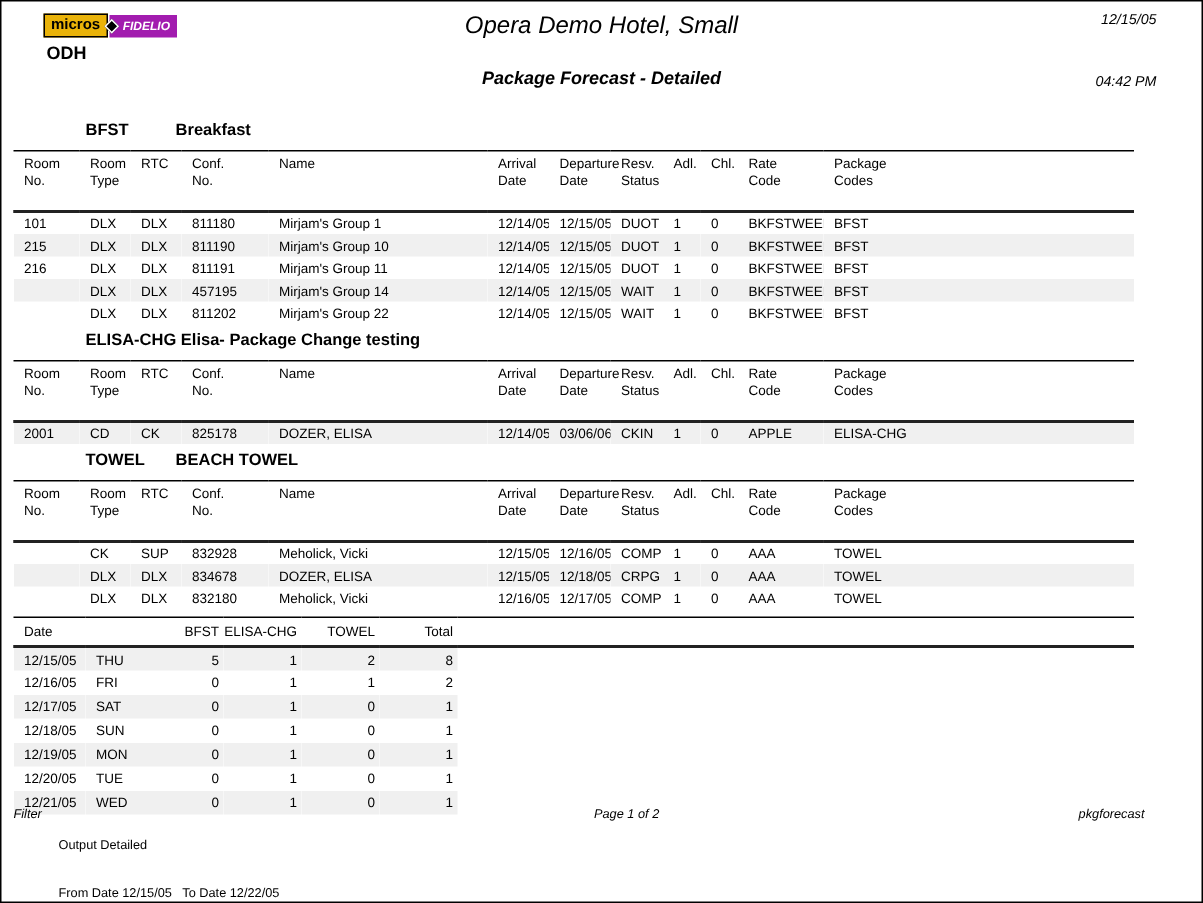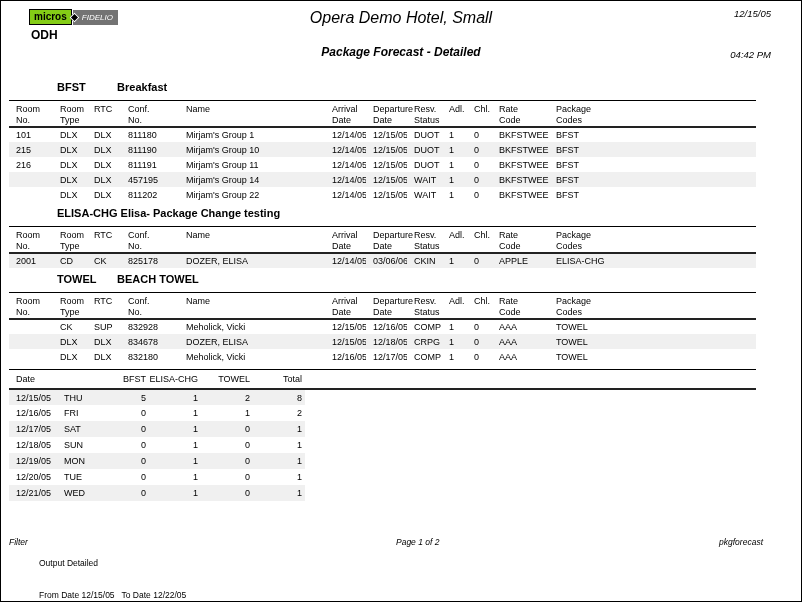--- a/index.html
+++ b/index.html
@@ -9,48 +9,48 @@
     width: 802px; height: 602px;
     border: 1px solid #000;
     background: #fff;
     font-family: "Liberation Sans", sans-serif;
     color: #000;
     overflow: hidden;
   }
   
   .logo { position:absolute; left:28px; top:8px; display:flex; align-items:center; }
   .logo-micros {
-    border:1px solid #000; background:#84cc16; font-weight:bold;
+    border:1px solid #000; background:#eab308; font-weight:bold;
     font-size:10px; padding:1px 4px 2px 4px; letter-spacing:0;
   }
   .logo-diamond {
     width:7px; height:7px; background:#000; border:1px solid #fff;
     transform: rotate(45deg); position:relative; left:-1px; z-index:2; margin-right:-6px;
   }
   .logo-fidelio {
-    background:#737373; color:#fff; font-weight:normal; font-style:italic;
+    background:#a21caf; color:#fff; font-weight:bold; font-style:italic;
     font-size:8px; padding:3px 5px 3px 9px;
   }
   .prop-code { position:absolute; left:30px; top:27px; font-weight:bold; font-size:12px; }
   .hotel-name { position:absolute; left:0; top:8px; width:100%; text-align:center; font-style:italic; font-size:16px; }
   .report-title { position:absolute; left:0; top:44px; width:100%; text-align:center; font-style:italic; font-weight:bold; font-size:12px; }
   .print-date { position:absolute; right:30px; top:7px; font-style:italic; font-size:9.5px; }
   .print-time { position:absolute; right:30px; top:48px; font-style:italic; font-size:9.5px; }
 
   
   .content { position:absolute; left:8px; top:80px; width:747px; }
   .section-title { font-size:11px; font-weight:bold; margin:0 0 7px 0;padding-left:48px; }
   .section-title .code { display:inline-block; min-width:57px; }
   .section-title + table { margin-bottom:5px; }
 
   table { border-collapse: collapse; table-layout: fixed; width:747px; }
   table.detail { border-top:1px solid #000; }
   thead th {
     font-weight:normal; text-align:left; vertical-align:top;
-    font-size:9px; padding:3px 0 0 7px; white-space:pre-line;
+    font-size:9px; padding:3px 0 14px 7px; white-space:pre-line;
     border-bottom:2px solid #222; line-height:11px;
   }
   tbody td {
     font-size:9px; padding:0 0 0 7px; height:15px; vertical-align:middle;
     white-space:nowrap; overflow:hidden;
   }
   tr.shaded td { background:#f0f0f0; }
   tr.shaded td.filler { background:#fff; }
   th.num, td.num { text-align:right; padding-left:0; padding-right:3px; }
 

